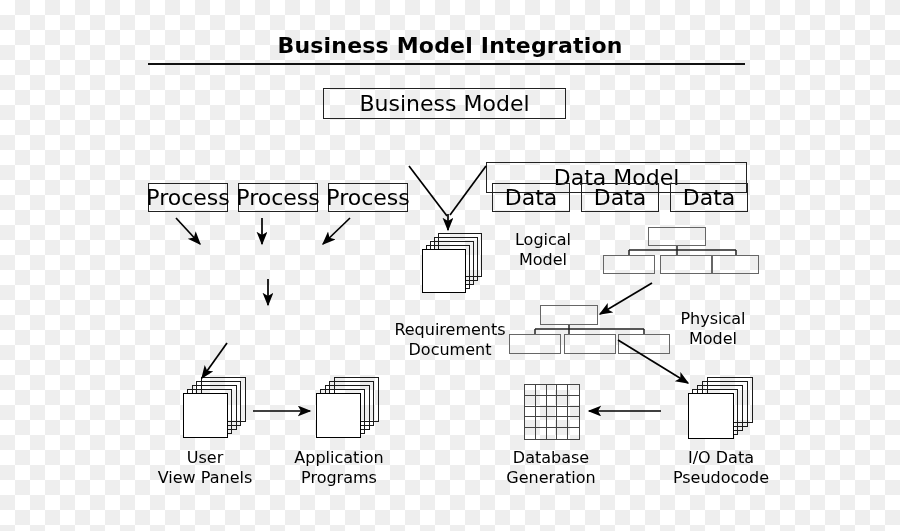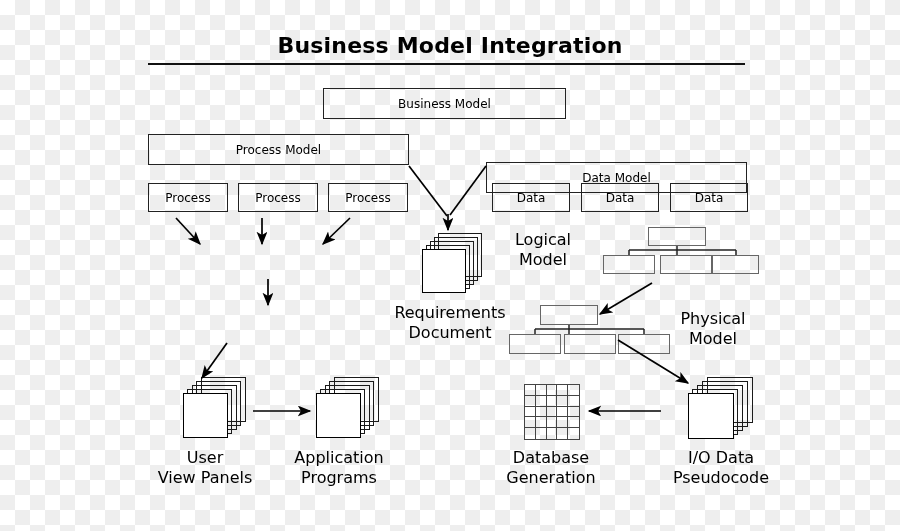--- a/index.html
+++ b/index.html
@@ -34,21 +34,21 @@
     position:absolute;left:148px;top:63px;width:597px;height:2px;
     background:#111;
   }
 
   .box{
     position:absolute;
     border:1.6px solid #555;
     background:transparent;
     box-sizing:border-box;
     display:flex;align-items:center;justify-content:center;
-    font-size:12px;
+    font-size:22px;
     white-space:nowrap;
   }
   .box.dark{border-color:#222;}
 
   .lbl{
     position:absolute;
     text-align:center;
     font-size:16px;
     line-height:1.28;
     white-space:pre-line;
@@ -89,21 +89,20 @@
 <div id="stage">
   <div id="checker"></div>
 
   <div id="content">
 
     <div class="title">Business Model Integration</div>
     <div class="rule"></div>
 
     <div class="box dark" style="left:323px;top:88px;width:243px;height:31px;">Business Model</div>
 
-    <div class="box dark" style="left:148px;top:134px;width:261px;height:31px;">Process Model</div>
 
     <div class="box dark" style="left:486px;top:134px;width:261px;height:31px;margin-top:28px;">Data Model</div>
 
     <div class="box dark" style="left:148px;top:183px;width:80px;height:29px;">Process</div>
     <div class="box dark" style="left:238px;top:183px;width:80px;height:29px;">Process</div>
     <div class="box dark" style="left:328px;top:183px;width:80px;height:29px;">Process</div>
 
     <div class="box dark" style="left:492px;top:183px;width:78px;height:29px;">Data</div>
     <div class="box dark" style="left:581px;top:183px;width:78px;height:29px;">Data</div>
     <div class="box dark" style="left:670px;top:183px;width:78px;height:29px;">Data</div>
@@ -193,21 +192,21 @@
       <svg class="ov" style="width:165px;height:55px;" viewBox="0 0 165 55">
         <g stroke="#222" stroke-width="1.5" fill="none">
           <line x1="61" y1="22" x2="61" y2="31"></line>
           <line x1="27" y1="26" x2="136" y2="26"></line>
           <line x1="27" y1="26" x2="27" y2="31"></line>
           <line x1="136" y1="26" x2="136" y2="31"></line>
         </g>
       </svg>
     </div>
 
-    <div class="lbl" style="left:378px;top:303px;width:144px;">Requirements
+    <div class="lbl" style="left:378px;top:320px;width:144px;">Requirements
 Document</div>
 
     <div class="lbl" style="left:495px;top:230px;width:96px;text-align:center;">Logical
 Model</div>
 
     <div class="lbl" style="left:665px;top:309px;width:96px;">Physical
 Model</div>
 
     <div class="lbl" style="left:136px;top:448px;width:138px;">User
 View Panels</div>

